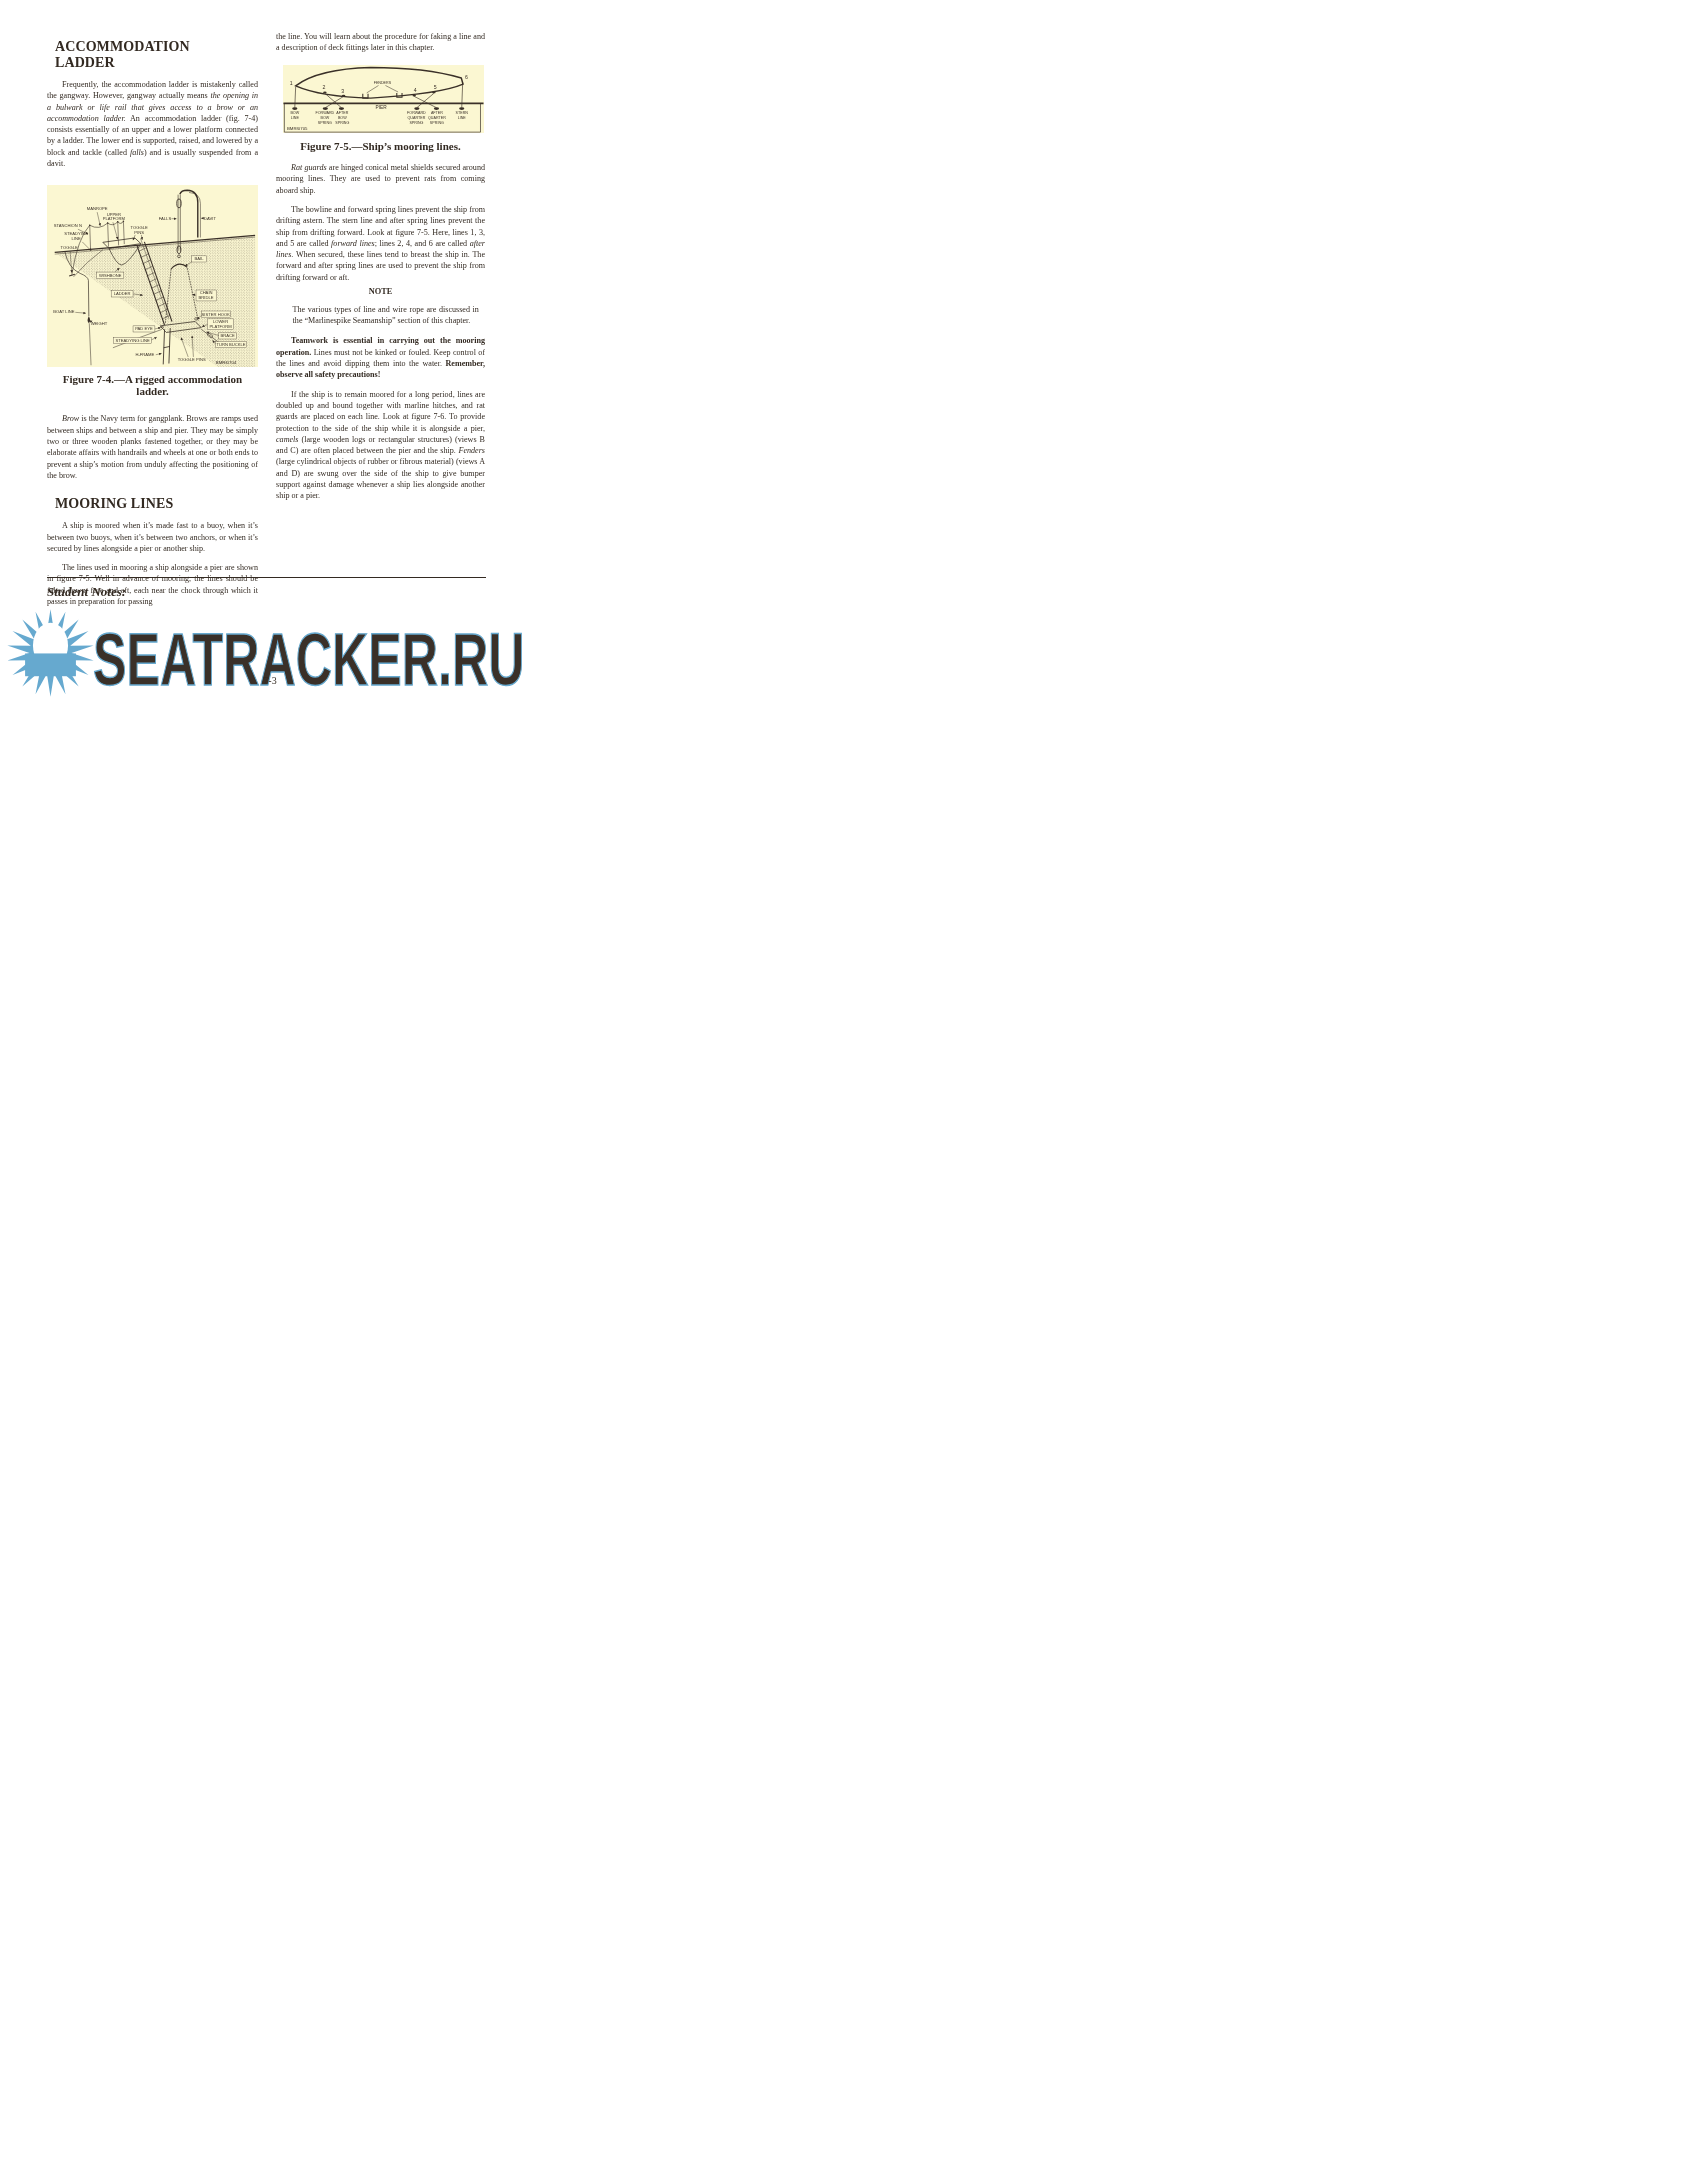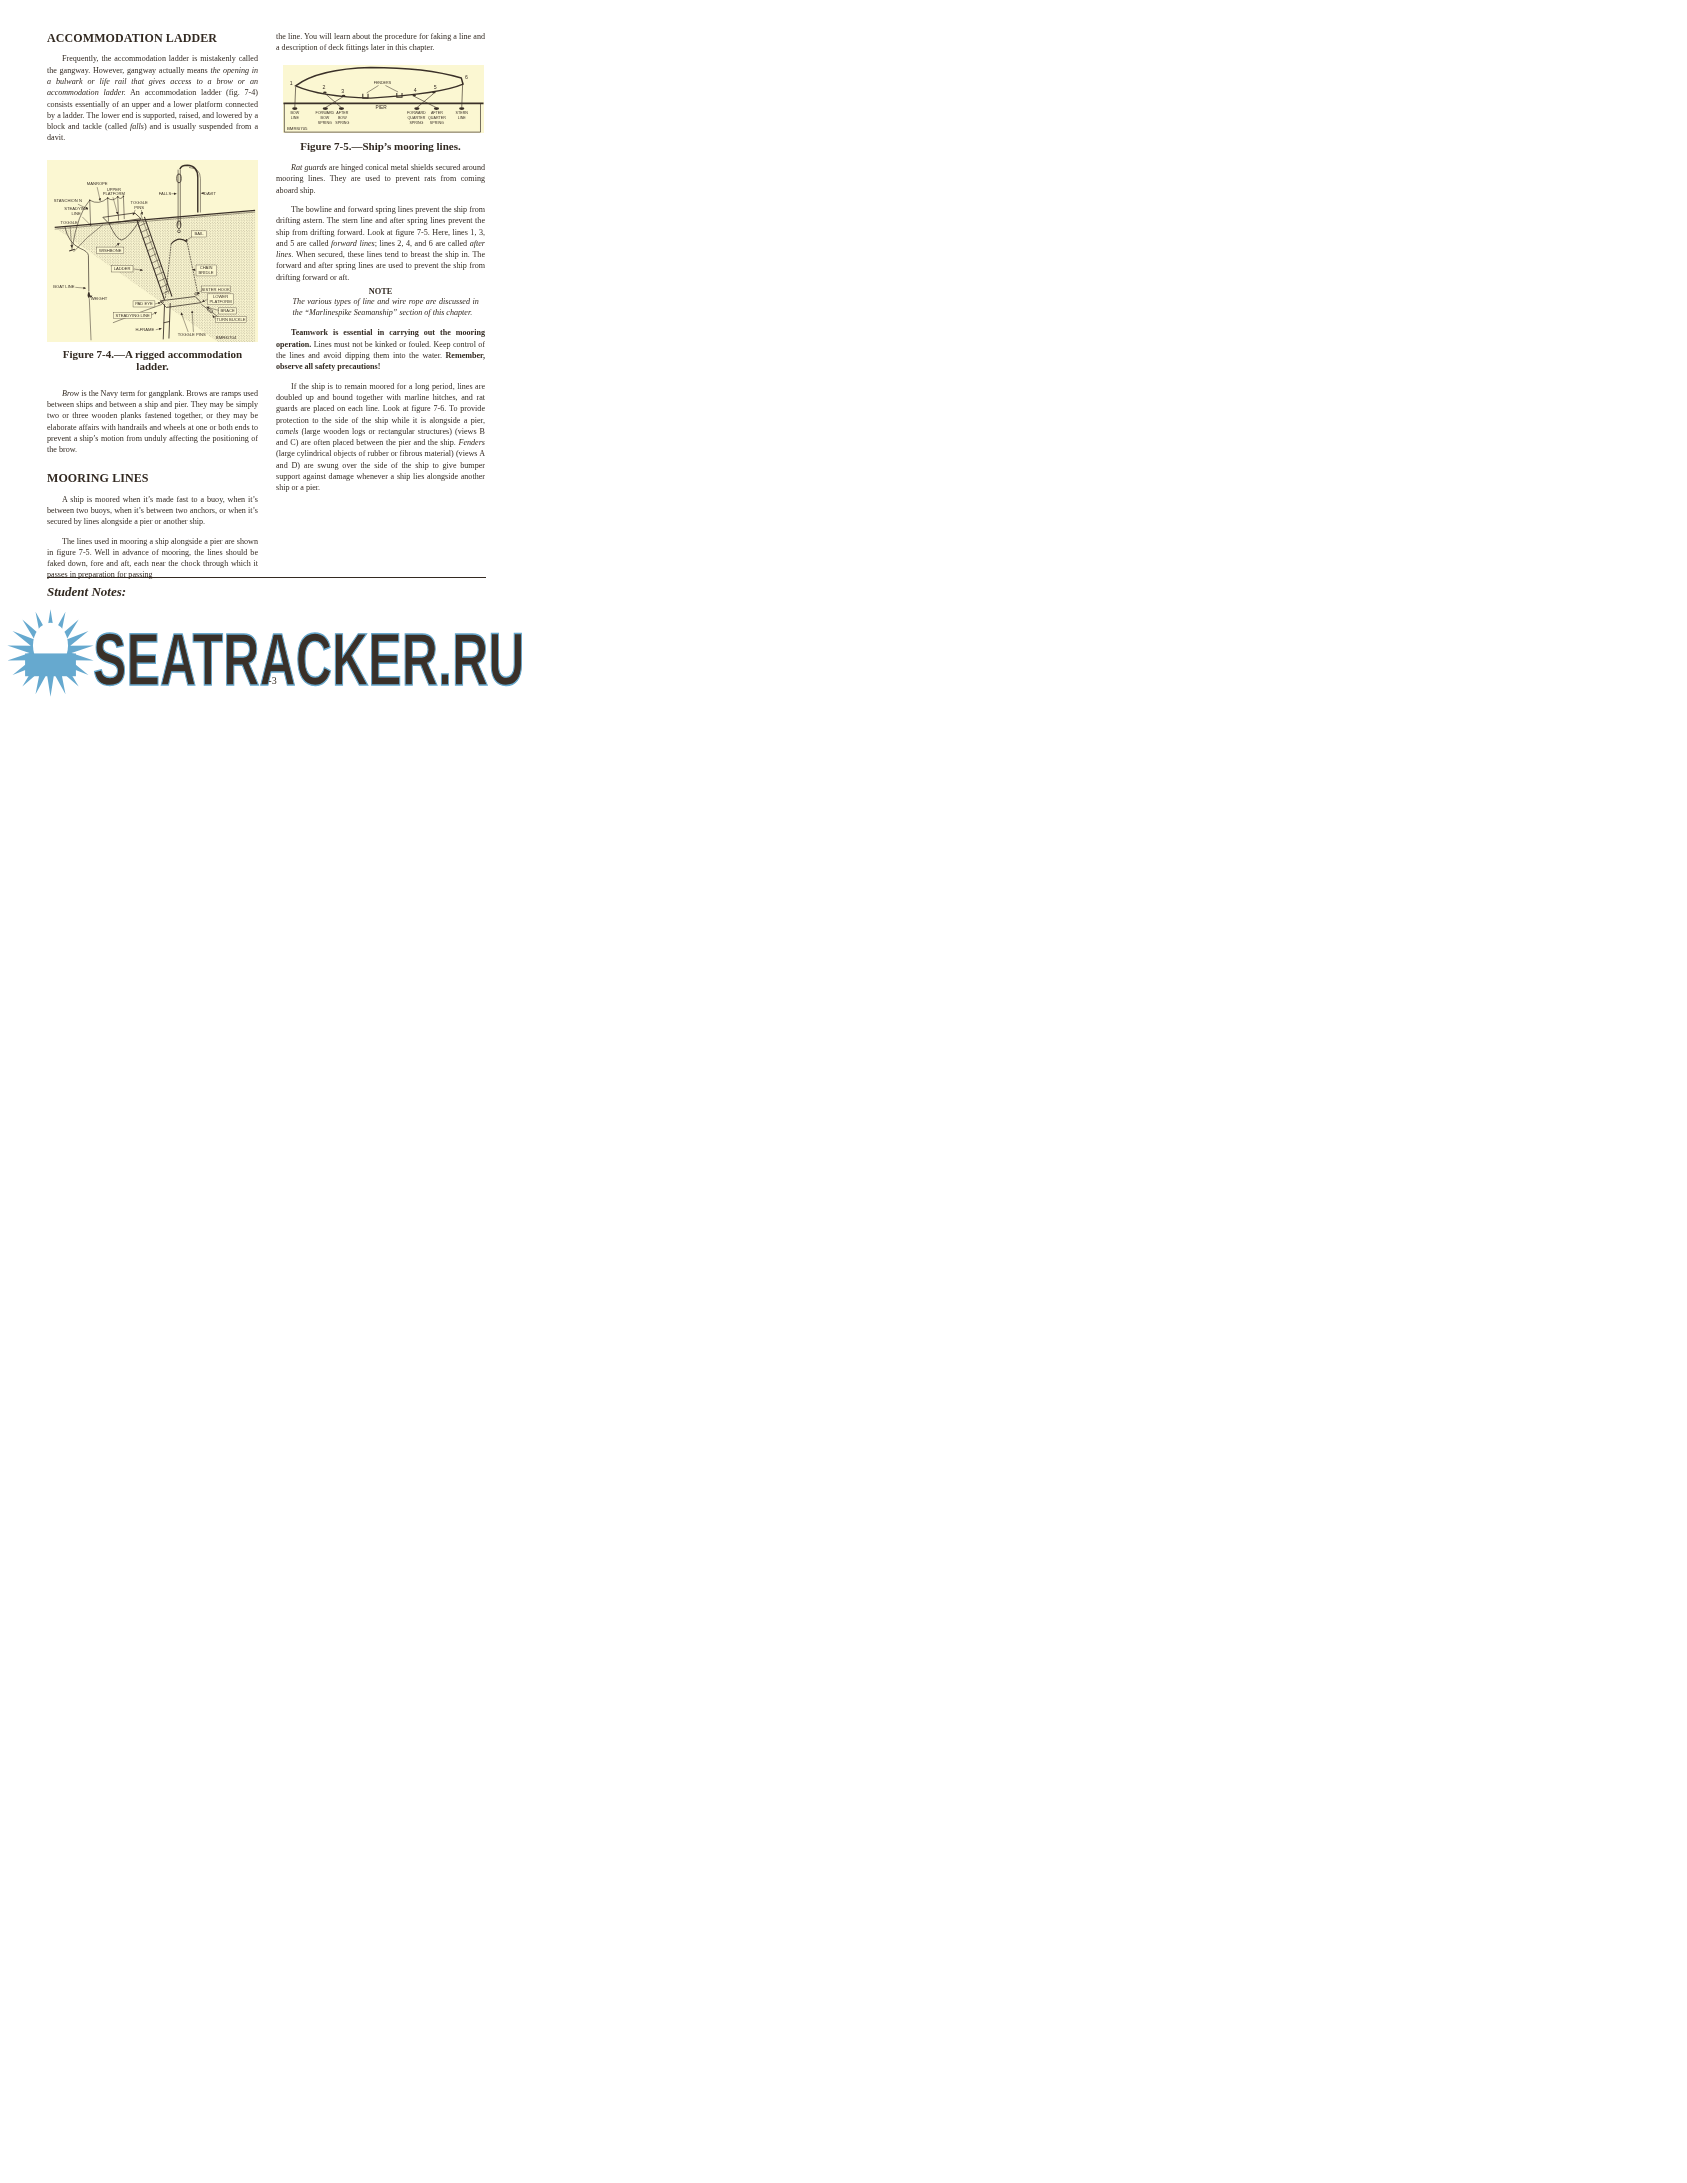--- a/index.html
+++ b/index.html
@@ -1,21 +1,21 @@
 <!DOCTYPE html>
 <html style="font-size:7px"><head>
 <meta charset="utf-8">
 <style>
   html,body{margin:0;padding:0;background:#ffffff;}
   .page{position:relative;width:540px;height:699px;background:#ffffff;overflow:hidden;
         font-family:"Liberation Serif", serif;color:#332a22;}
   .col{position:absolute;top:31px;}
   .col-left{left:47px;width:211px;}
   .col-right{left:276px;width:209px;}
-  h1.sechead{font-size:12px;font-weight:bold;margin:0;letter-spacing:0.1px;}
+  h1.sechead{font-size:14px;font-weight:bold;margin:8px;letter-spacing:0.1px;}
   p.body{font-size:8.1px;line-height:11.3px;text-align:justify;margin:0;}
   p.body.indent{text-indent:15px;}
   .i{font-style:italic;}
   .b{font-weight:bold;}
   .figpanel{background:#fbf7d2;}
   .figcap{font-size:11px;font-weight:bold;text-align:center;margin:0;}
   .notehead{font-size:8.3px;font-weight:bold;text-align:center;margin:0;}
   .noteblock{margin-left:16.6px !important;margin-right:6.1px !important;}
   .hr{position:absolute;left:47px;width:439px;height:1.3px;background:#332a22;top:577px;}
   .studentnotes{position:absolute;left:47px;top:584px;font-size:13px;font-weight:bold;font-style:italic;}
@@ -294,21 +294,21 @@
           <text x="8" y="150" class="fcred">BMRf0705</text>
         </g>
       </svg>
     </div>
     <p class="figcap" style="margin-top:6.6px;">Figure 7-5.—Ship’s mooring lines.</p>
 
     <p class="body indent" style="margin-top:10.5px;"><span class="i">Rat guards</span><span> are hinged conical metal shields secured around mooring lines. They are used to prevent rats from coming aboard ship.</span></p>
     <p class="body indent" style="margin-top:8px;"><span>The bowline and forward spring lines prevent the ship from drifting astern. The stern line and after spring lines prevent the ship from drifting forward. Look at figure 7-5. Here, lines 1, 3, and 5 are called </span><span class="i">forward lines</span><span>; lines 2, 4, and 6 are called </span><span class="i">after lines</span><span>. When secured, these lines tend to breast the ship in. The forward and after spring lines are used to prevent the ship from drifting forward or aft.</span></p>
 
     <h2 class="notehead" style="margin-top:4px;">NOTE</h2>
-    <p class="body noteblock" style="font-style:italic;"><span>The various types of line and wire rope are discussed in the “Marlinespike Seamanship” section of this chapter.</span></p>
+    <p class="body noteblock" style="margin-top:8px;"><span>The various types of line and wire rope are discussed in the “Marlinespike Seamanship” section of this chapter.</span></p>
 
     <p class="body indent" style="margin-top:8.8px;"><span class="b">Teamwork is essential in carrying out the mooring operation.</span><span> Lines must not be kinked or fouled. Keep control of the lines and avoid dipping them into the water. </span><span class="b">Remember, observe all safety precautions!</span></p>
     <p class="body indent" style="margin-top:8px;"><span>If the ship is to remain moored for a long period, lines are doubled up and bound together with marline hitches, and rat guards are placed on each line. Look at figure 7-6. To provide protection to the side of the ship while it is alongside a pier, </span><span class="i">camels</span><span> (large wooden logs or rectangular structures) (views B and C) are often placed between the pier and the ship. </span><span class="i">Fenders</span><span> (large cylindrical objects of rubber or fibrous material) (views A and D) are swung over the side of the ship to give bumper support against damage whenever a ship lies alongside another ship or a pier.</span></p>
   </div>
 
   <div class="hr"></div>
   <div class="studentnotes">Student Notes:</div>
   <div class="pagenum">7-3</div>
 
   <svg class="wm" style="left:4.4px;top:607px;" width="93" height="92" viewBox="0 0 200 210">

